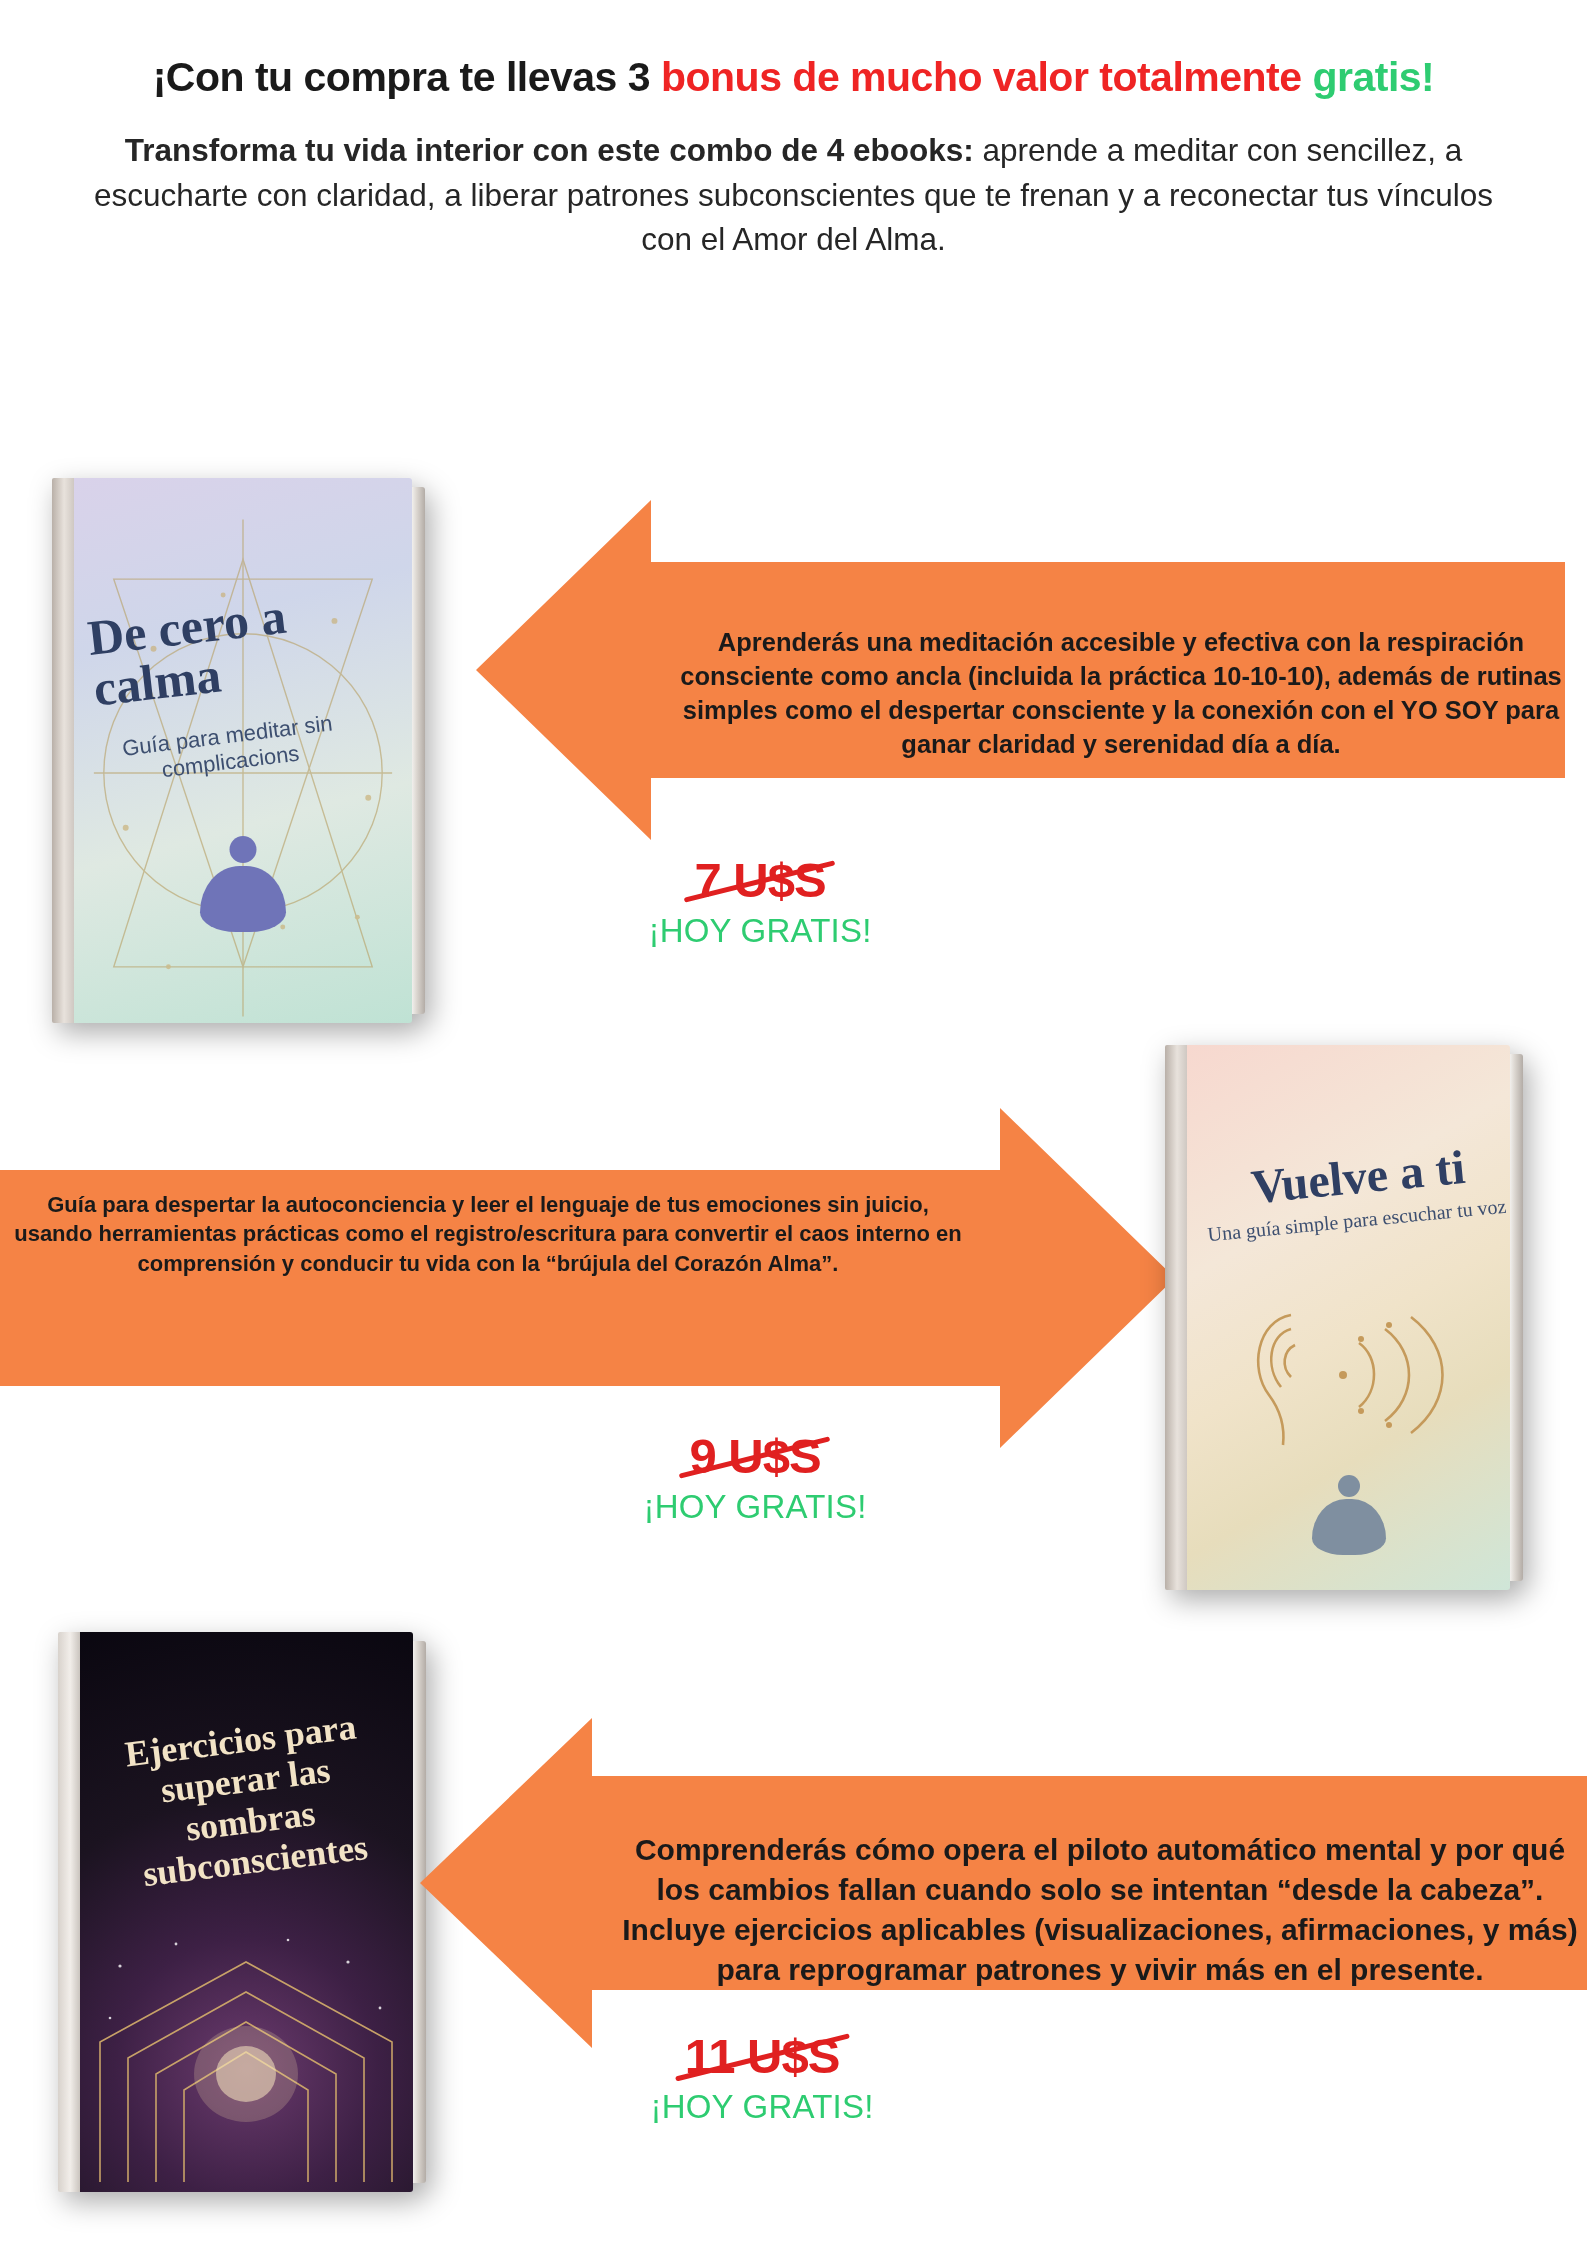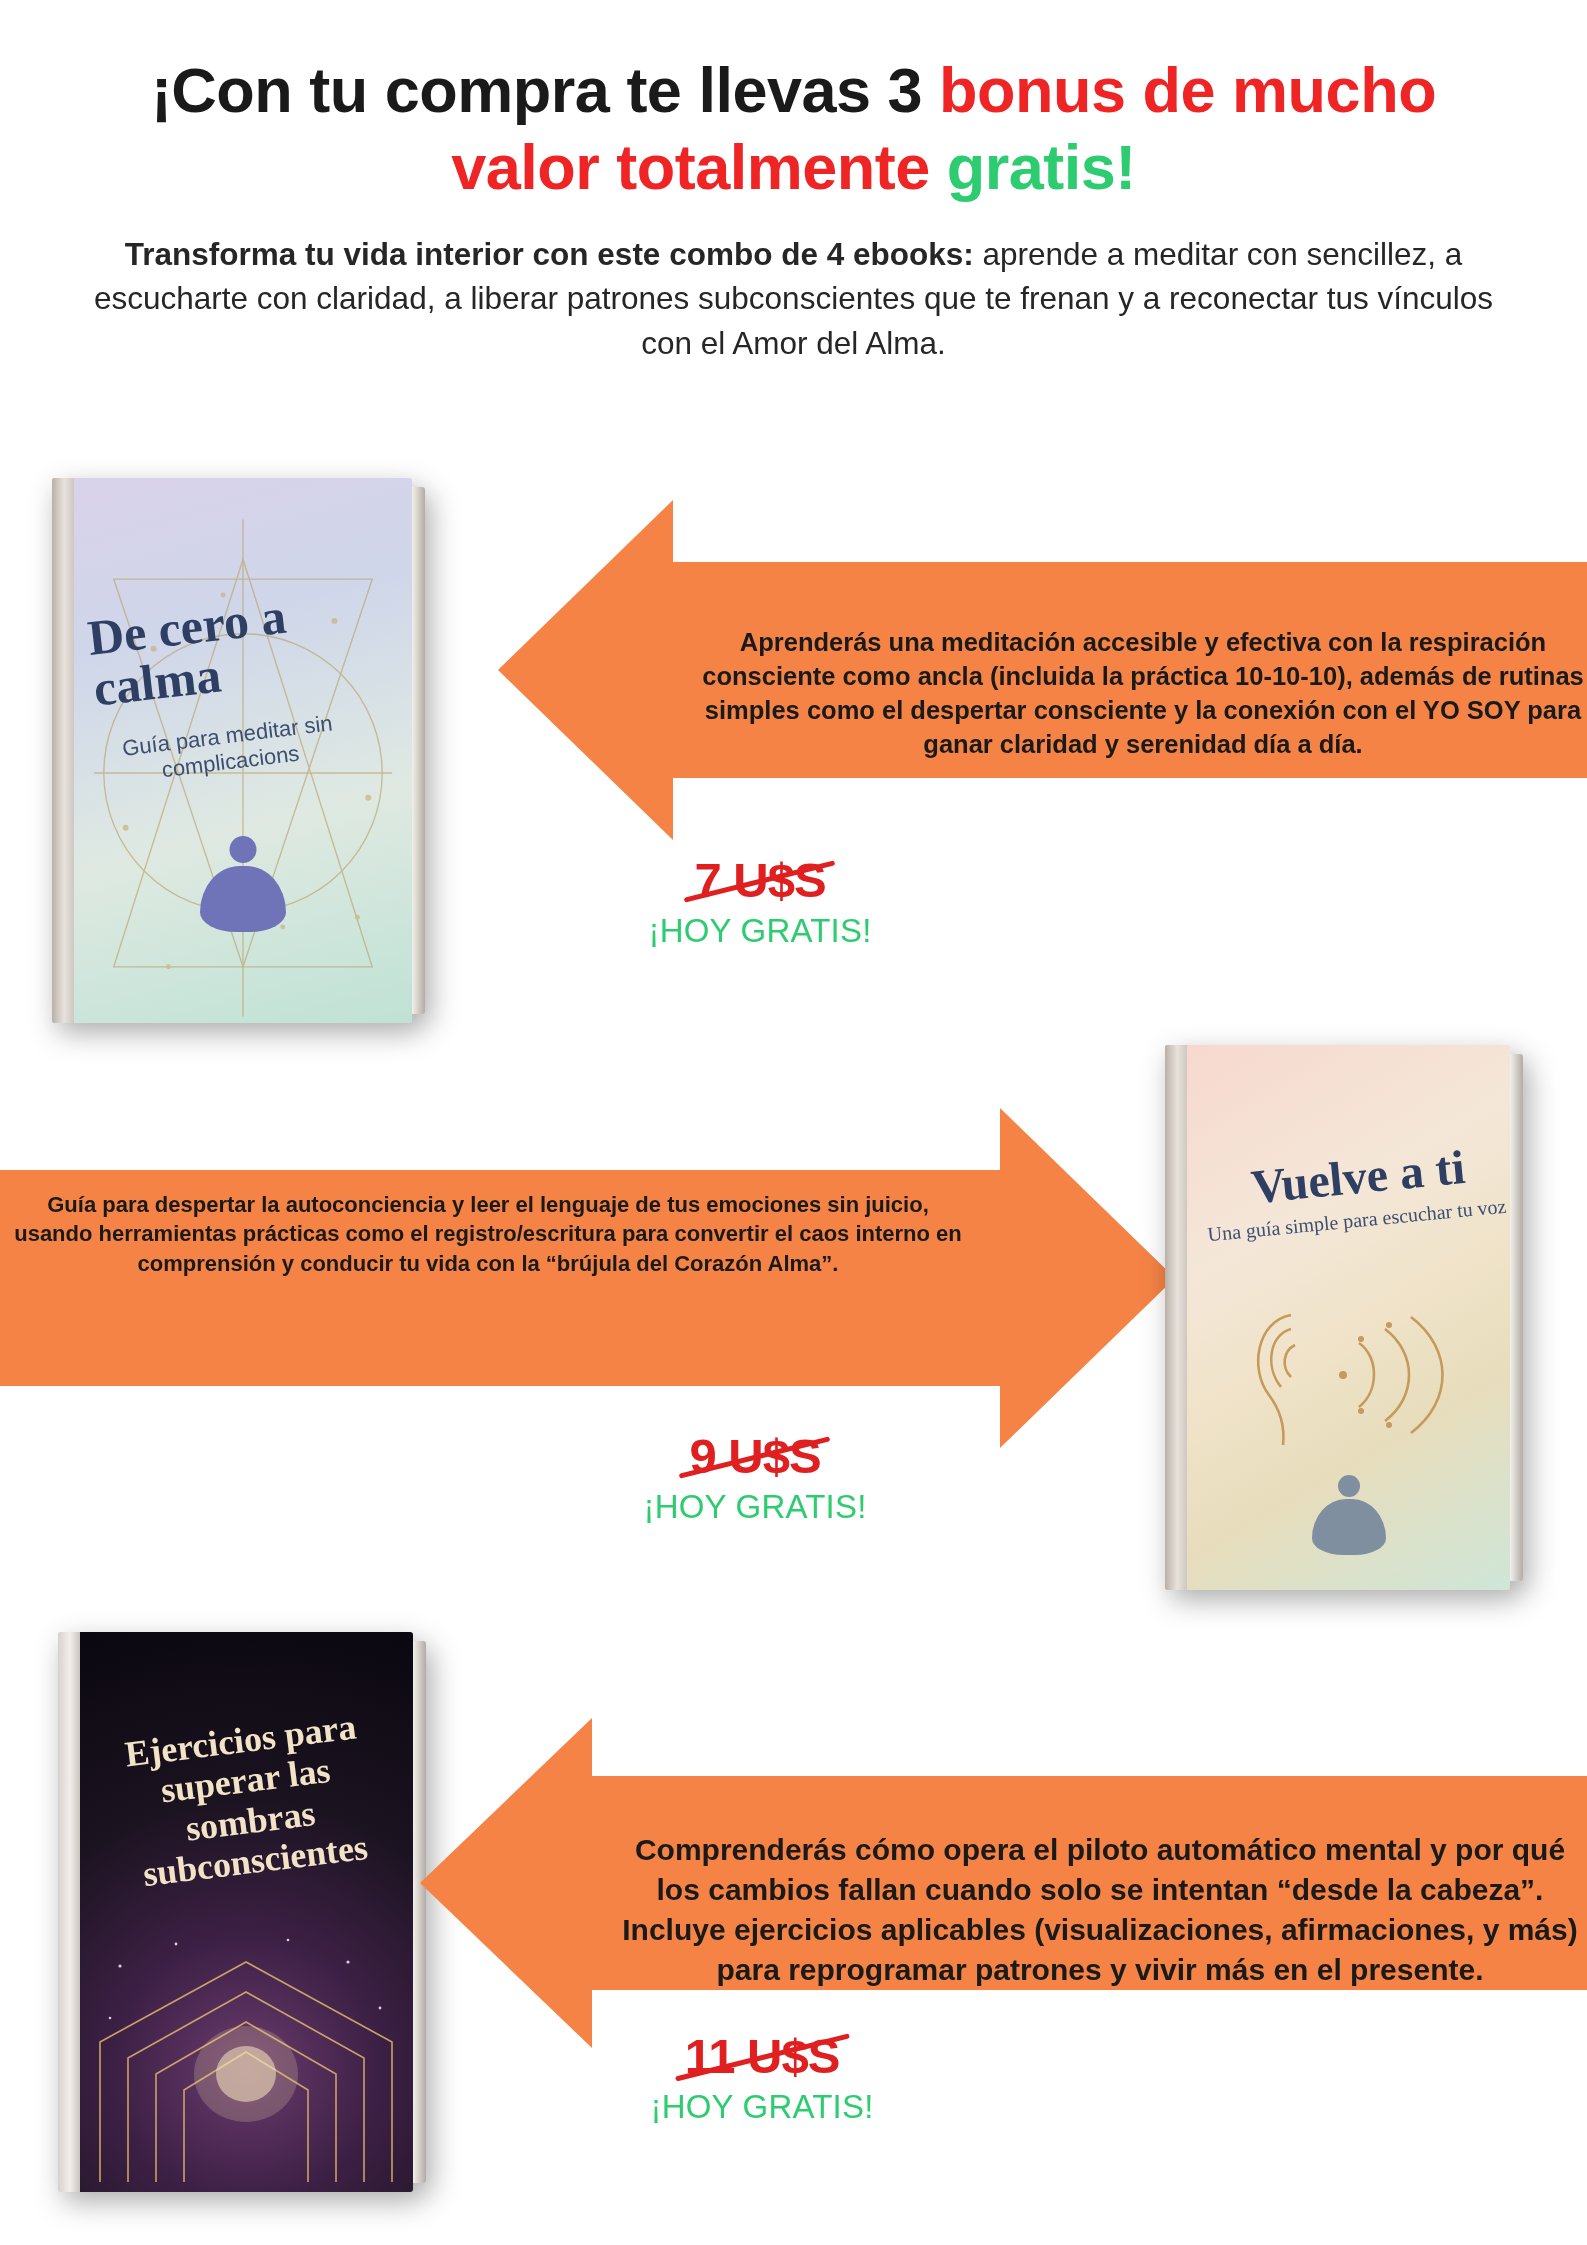--- a/index.html
+++ b/index.html
@@ -14,21 +14,21 @@
     font-family: "Liberation Sans", sans-serif;
     color: #1a1a1a;
     overflow: hidden;
   }
 
   
   .headline {
     width: 1440px;
     margin: 52px auto 0 auto;
     text-align: center;
-    font-size: 63px;
+    font-size: 41px;
     font-weight: bold;
     line-height: 1.22;
     letter-spacing: -0.5px;
   }
   .hl-red { color: #ef2424; }
   .hl-green { color: #2ecc71; }
 
   .subhead {
     width: 1430px;
     margin: 26px auto 12px auto;
@@ -173,21 +173,21 @@
   .arrow-svg { position: absolute; left: 0; top: 0; }
   .arrow-text {
     position: absolute;
     font-weight: bold;
     line-height: 1.33;
     text-align: center;
     color: #1a1a1a;
   }
 
   
-  #arrow1 { left: 498px; top: 500px; width: 1089px; height: 340px; }
+  #arrow1 { left: 476px; top: 500px; width: 1089px; height: 340px; }
   #arrow1 .arrow-text { left: 200px; top: 126px; width: 890px; font-size: 25.5px; }
 
   
   #arrow2 { left: 0px; top: 1108px; width: 1175px; height: 340px; }
   #arrow2 .arrow-text { left: 8px; top: 82px; width: 960px; font-size: 22px; }
 
   
   #arrow3 { left: 420px; top: 1718px; width: 1167px; height: 330px; }
   #arrow3 .arrow-text { left: 200px; top: 112px; width: 960px; font-size: 30px; }
 

